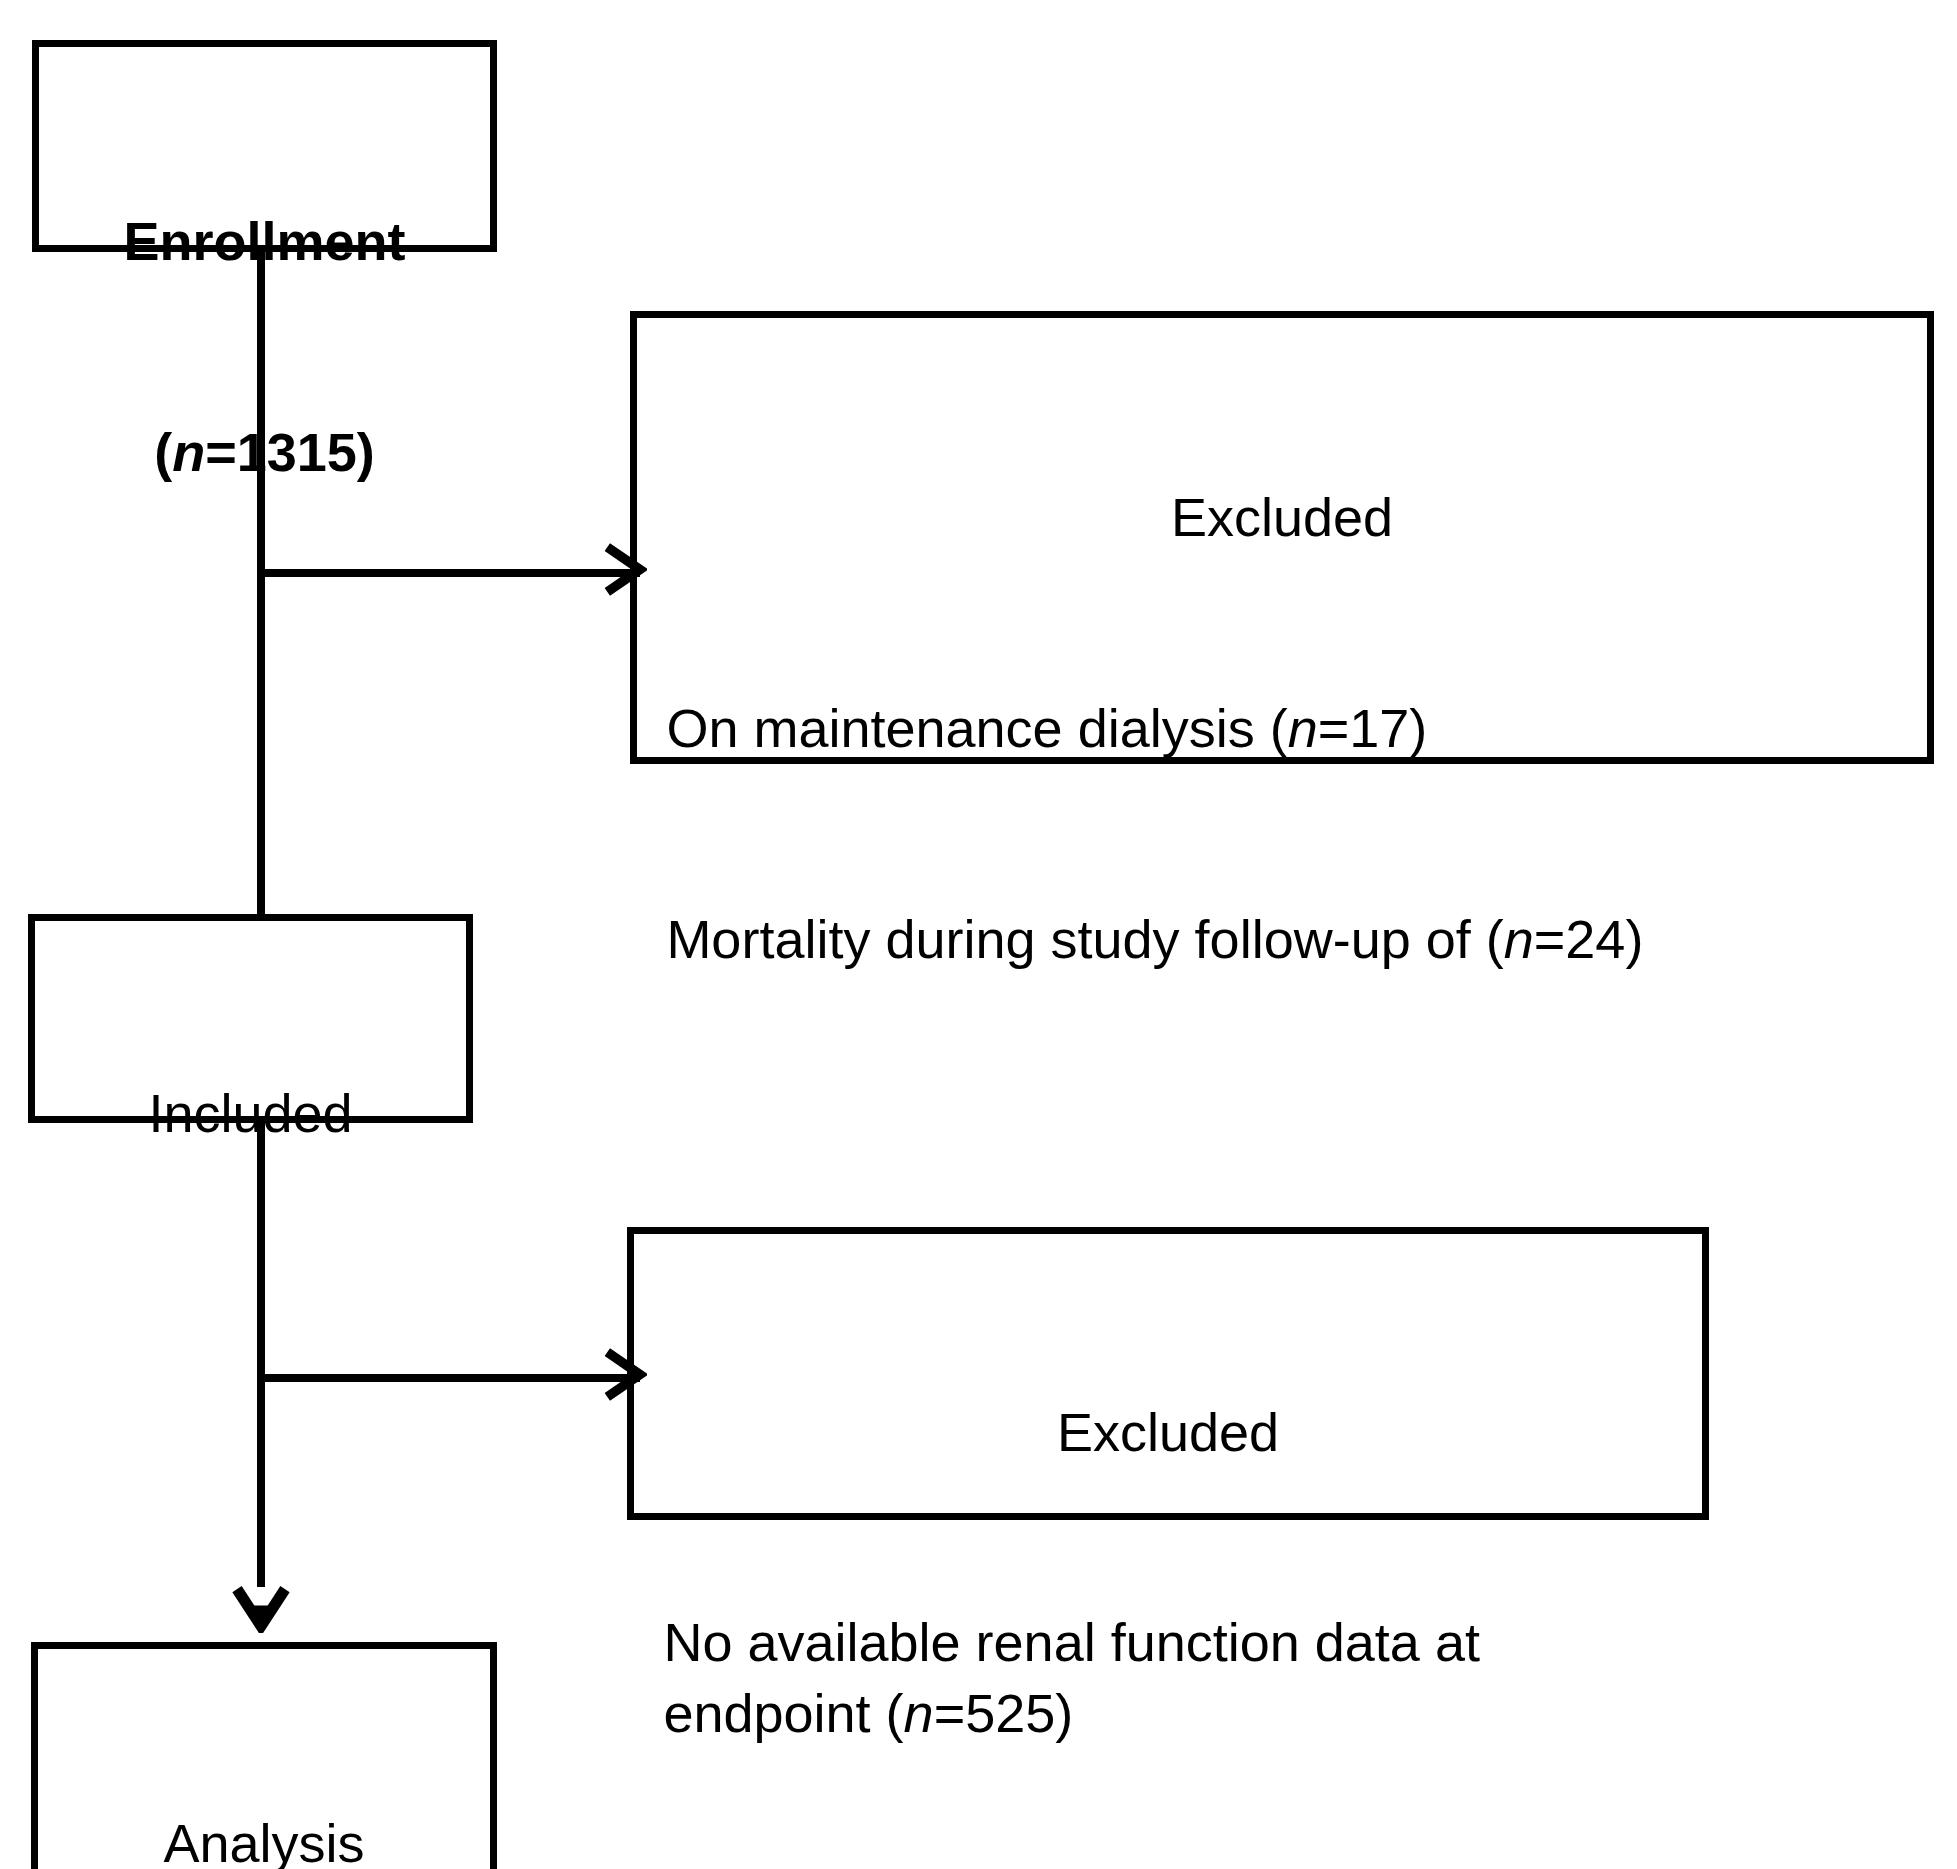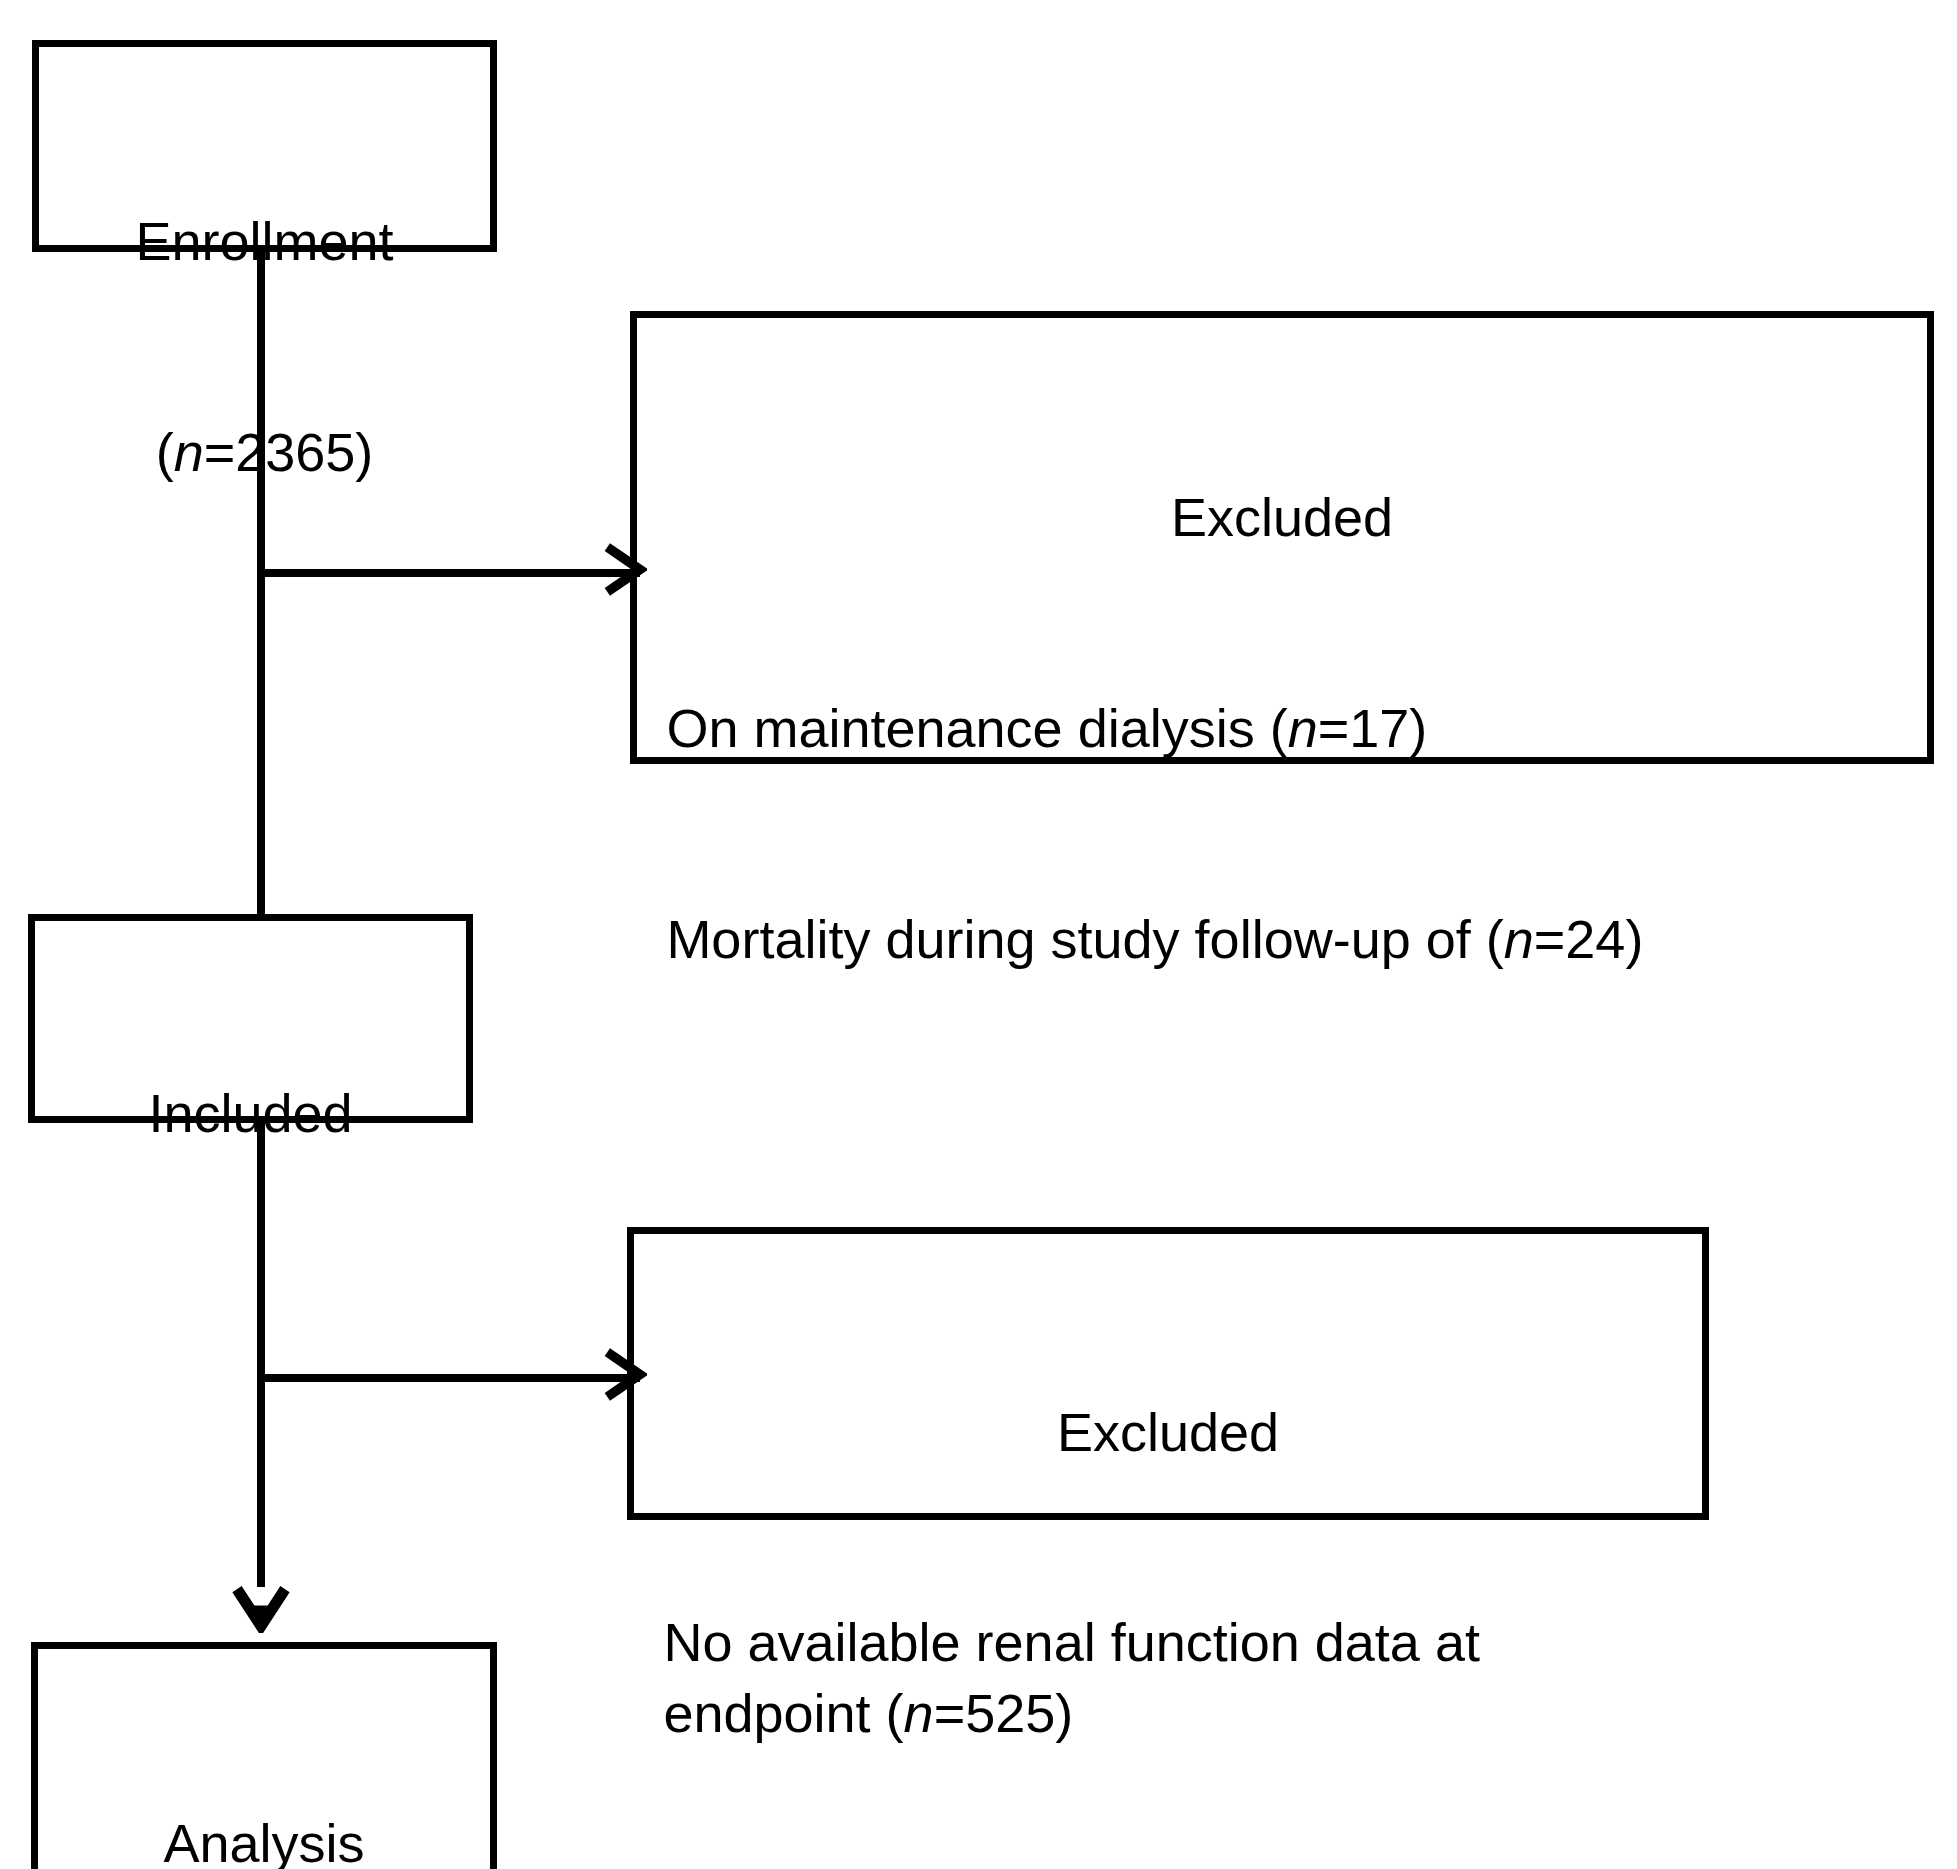--- a/index.html
+++ b/index.html
@@ -69,21 +69,21 @@
     width: 60px;
     height: 50px;
   }
   
   #box-enrollment { left: 32px;  top: 40px;   width: 465px;  height: 212px; }
   #box-excluded-1 { left: 630px; top: 311px;  width: 1304px; height: 453px; }
   #box-included   { left: 28px;  top: 914px; width: 445px;  height: 209px; }
   #box-excluded-2 { left: 627px; top: 1227px; width: 1082px; height: 293px; }
   #box-analysis   { left: 31px;  top: 1642px; width: 466px;  height: 250px; }
 
-  #box-enrollment .box-text { top: 19px;  left: 0; padding: 0 8.6px; }
+  #box-enrollment .box-text { top: 19px;  left: 0; padding: 0 8.6px; font-weight: bold; }
   #box-excluded-1 .box-text { top: 24px;  left: 0; padding: 0 22.4px; }
   #box-included   .box-text { top: 17px;  left: 0; padding: 0 8.6px; }
   #box-excluded-2 .box-text { top: 22.4px;  left: 0; padding: 0 22.4px; }
   #box-analysis   .box-text { top: 19px;  left: 0; padding: 0 8.6px; }
 
   
   #spine-1 { left: 257px; top: 250px;  height: 669px; }
   #spine-2 { left: 257px; top: 1118px; height: 469px; }
 
   
@@ -95,21 +95,21 @@
   #arrowhead-3 { left: 231px;  top: 1583px; }
 </style>
 </head>
 <body>
 
 <div id="canvas">
 
   <div class="box" id="box-enrollment">
     <div class="box-text center-text">
       <span class="hdr">Enrollment</span>
-      <span class="hdr">(<em class="v">n</em><span>=2365)</span></span>
+      <span class="hdr">(<em class="v">n</em><span>=1315)</span></span>
     </div>
   </div>
 
   <div class="box" id="box-excluded-1">
     <div class="box-text left-text">
       <span class="hdr">Excluded</span>
       <span class="ln"><span>On maintenance dialysis </span>(<em class="v">n</em>=17)</span>
       <span class="ln"><span>Mortality during study follow-up of </span>(<em class="v">n</em>=24)</span>
     </div>
   </div>

